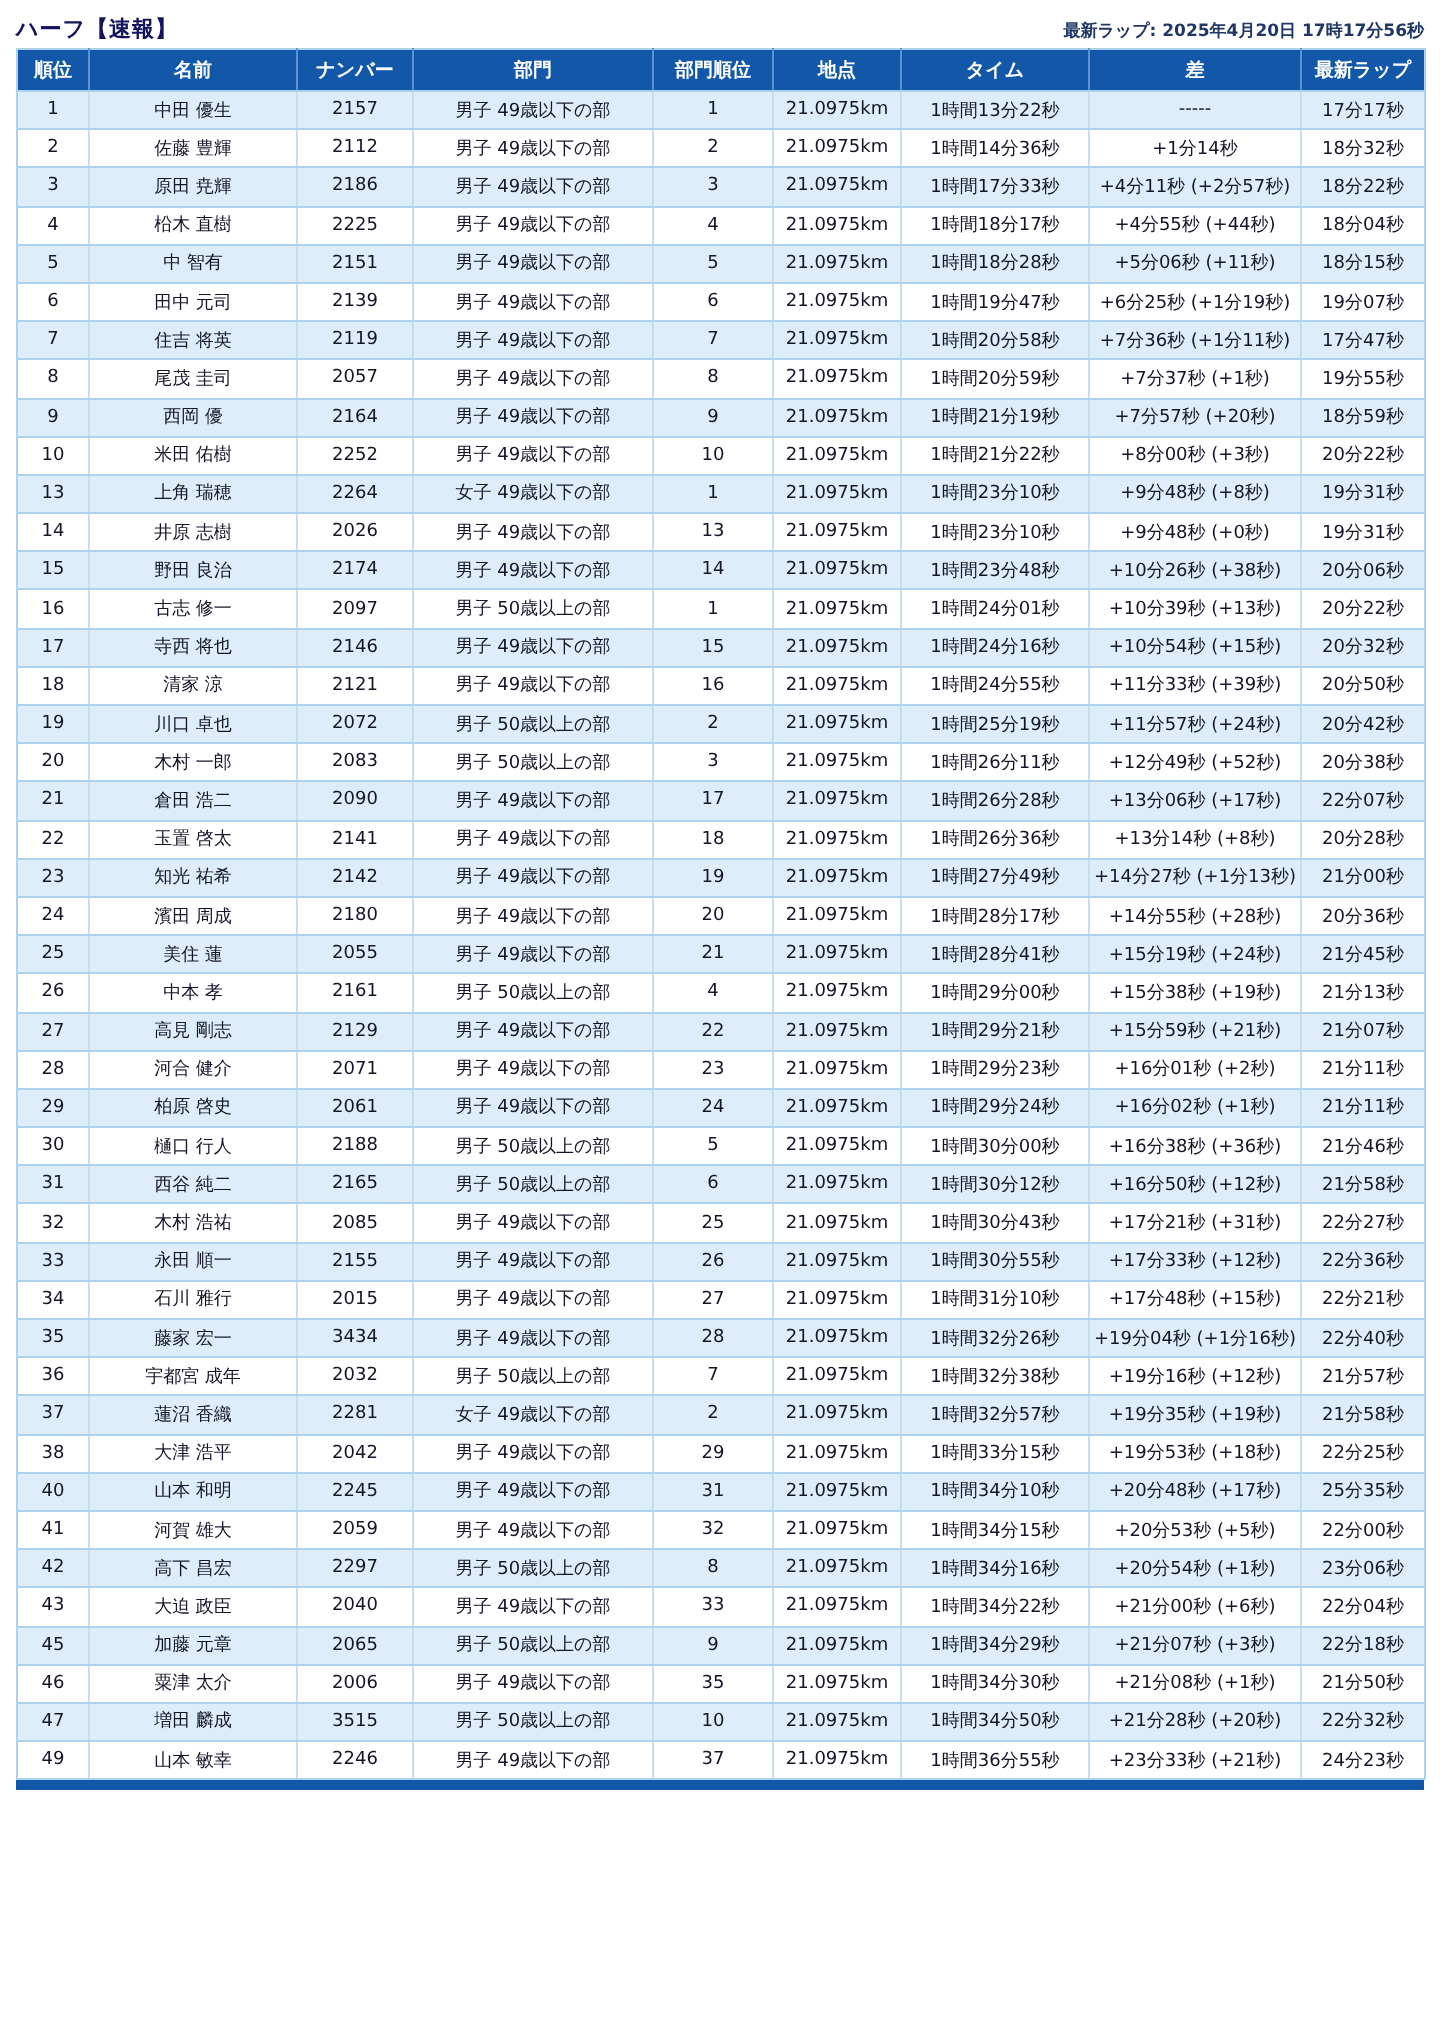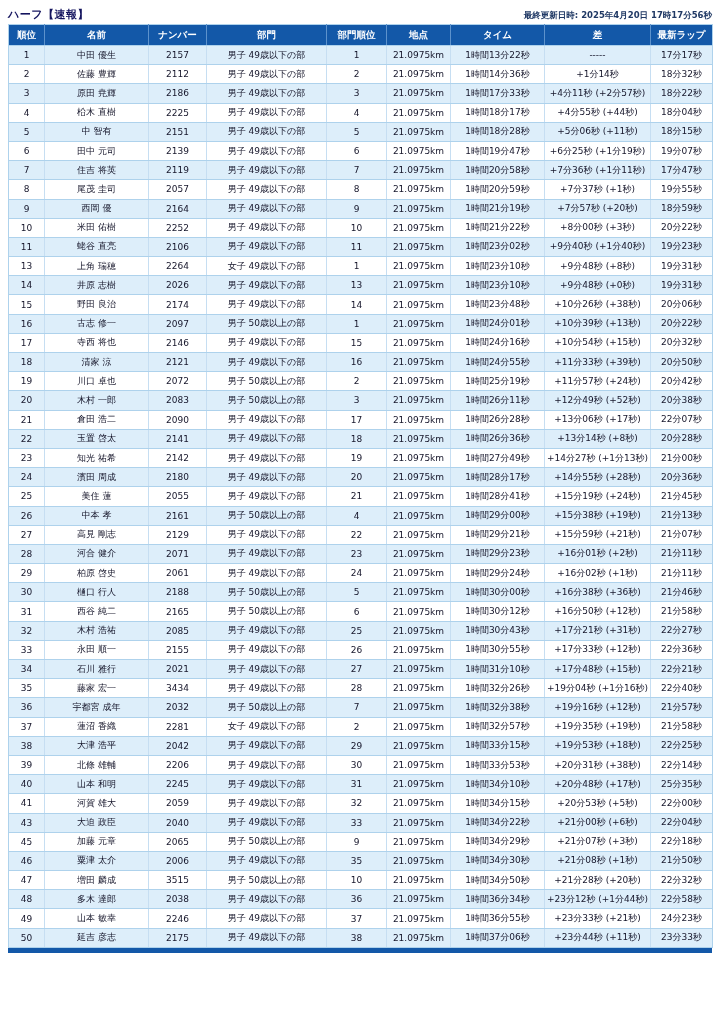--- a/index.html
+++ b/index.html
@@ -59,21 +59,21 @@
   col.c0{width:36px;} col.c1{width:104px;} col.c2{width:58px;}
   col.c3{width:120px;} col.c4{width:60px;} col.c5{width:64px;}
   col.c6{width:94px;} col.c7{width:106px;} col.c8{width:62px;}
 </style>
 </head>
 <body>
 
 <div class="page">
   <div class="topbar">
     <span class="title">ハーフ【速報】</span>
-    <span class="updated">最終更新日時: 2025年4月20日 17時17分56秒</span>
+    <span class="updated">最新ラップ: 2025年4月20日 17時17分56秒</span>
   </div>
 
   <table>
     <colgroup>
       <col class="c0">
         <col class="c1">
         <col class="c2">
         <col class="c3">
         <col class="c4">
       <col class="c5">
@@ -199,31 +199,20 @@
           <td>米田 佑樹</td>
           <td>2252</td>
           <td>男子 49歳以下の部</td>
           <td>10</td>
           <td>21.0975km</td>
           <td>1時間21分22秒</td>
           <td>+8分00秒 (+3秒)</td>
           <td>20分22秒</td>
         </tr>
         <tr>
-          <td>11</td>
-          <td>蛯谷 直亮</td>
-          <td>2106</td>
-          <td>男子 49歳以下の部</td>
-          <td>11</td>
-          <td>21.0975km</td>
-          <td>1時間23分02秒</td>
-          <td>+9分40秒 (+1分40秒)</td>
-          <td>19分23秒</td>
-        </tr>
-        <tr>
           <td>13</td>
           <td>上角 瑞穂</td>
           <td>2264</td>
           <td>女子 49歳以下の部</td>
           <td>1</td>
           <td>21.0975km</td>
           <td>1時間23分10秒</td>
           <td>+9分48秒 (+8秒)</td>
           <td>19分31秒</td>
         </tr>
@@ -443,21 +432,21 @@
           <td>男子 49歳以下の部</td>
           <td>26</td>
           <td>21.0975km</td>
           <td>1時間30分55秒</td>
           <td>+17分33秒 (+12秒)</td>
           <td>22分36秒</td>
         </tr>
         <tr>
           <td>34</td>
           <td>石川 雅行</td>
-          <td>2021</td>
+          <td>2015</td>
           <td>男子 49歳以下の部</td>
           <td>27</td>
           <td>21.0975km</td>
           <td>1時間31分10秒</td>
           <td>+17分48秒 (+15秒)</td>
           <td>22分21秒</td>
         </tr>
         <tr>
           <td>35</td>
           <td>藤家 宏一</td>
@@ -496,31 +485,20 @@
           <td>大津 浩平</td>
           <td>2042</td>
           <td>男子 49歳以下の部</td>
           <td>29</td>
           <td>21.0975km</td>
           <td>1時間33分15秒</td>
           <td>+19分53秒 (+18秒)</td>
           <td>22分25秒</td>
         </tr>
         <tr>
-          <td>39</td>
-          <td>北條 雄輔</td>
-          <td>2206</td>
-          <td>男子 49歳以下の部</td>
-          <td>30</td>
-          <td>21.0975km</td>
-          <td>1時間33分53秒</td>
-          <td>+20分31秒 (+38秒)</td>
-          <td>22分14秒</td>
-        </tr>
-        <tr>
           <td>40</td>
           <td>山本 和明</td>
           <td>2245</td>
           <td>男子 49歳以下の部</td>
           <td>31</td>
           <td>21.0975km</td>
           <td>1時間34分10秒</td>
           <td>+20分48秒 (+17秒)</td>
           <td>25分35秒</td>
         </tr>
@@ -529,20 +507,31 @@
           <td>河賀 雄大</td>
           <td>2059</td>
           <td>男子 49歳以下の部</td>
           <td>32</td>
           <td>21.0975km</td>
           <td>1時間34分15秒</td>
           <td>+20分53秒 (+5秒)</td>
           <td>22分00秒</td>
         </tr>
         <tr>
+          <td>42</td>
+          <td>高下 昌宏</td>
+          <td>2297</td>
+          <td>男子 50歳以上の部</td>
+          <td>8</td>
+          <td>21.0975km</td>
+          <td>1時間34分16秒</td>
+          <td>+20分54秒 (+1秒)</td>
+          <td>23分06秒</td>
+        </tr>
+        <tr>
           <td>43</td>
           <td>大迫 政臣</td>
           <td>2040</td>
           <td>男子 49歳以下の部</td>
           <td>33</td>
           <td>21.0975km</td>
           <td>1時間34分22秒</td>
           <td>+21分00秒 (+6秒)</td>
           <td>22分04秒</td>
         </tr>
@@ -573,49 +562,27 @@
           <td>増田 麟成</td>
           <td>3515</td>
           <td>男子 50歳以上の部</td>
           <td>10</td>
           <td>21.0975km</td>
           <td>1時間34分50秒</td>
           <td>+21分28秒 (+20秒)</td>
           <td>22分32秒</td>
         </tr>
         <tr>
-          <td>48</td>
-          <td>多木 達郎</td>
-          <td>2038</td>
-          <td>男子 49歳以下の部</td>
-          <td>36</td>
-          <td>21.0975km</td>
-          <td>1時間36分34秒</td>
-          <td>+23分12秒 (+1分44秒)</td>
-          <td>22分58秒</td>
-        </tr>
-        <tr>
           <td>49</td>
           <td>山本 敏幸</td>
           <td>2246</td>
           <td>男子 49歳以下の部</td>
           <td>37</td>
           <td>21.0975km</td>
           <td>1時間36分55秒</td>
           <td>+23分33秒 (+21秒)</td>
           <td>24分23秒</td>
-        </tr>
-        <tr>
-          <td>50</td>
-          <td>延吉 彦志</td>
-          <td>2175</td>
-          <td>男子 49歳以下の部</td>
-          <td>38</td>
-          <td>21.0975km</td>
-          <td>1時間37分06秒</td>
-          <td>+23分44秒 (+11秒)</td>
-          <td>23分33秒</td>
         </tr>
       </tbody>
   </table>
 
   <div class="bottom-bar"></div>
 </div>
 
 </body></html>

